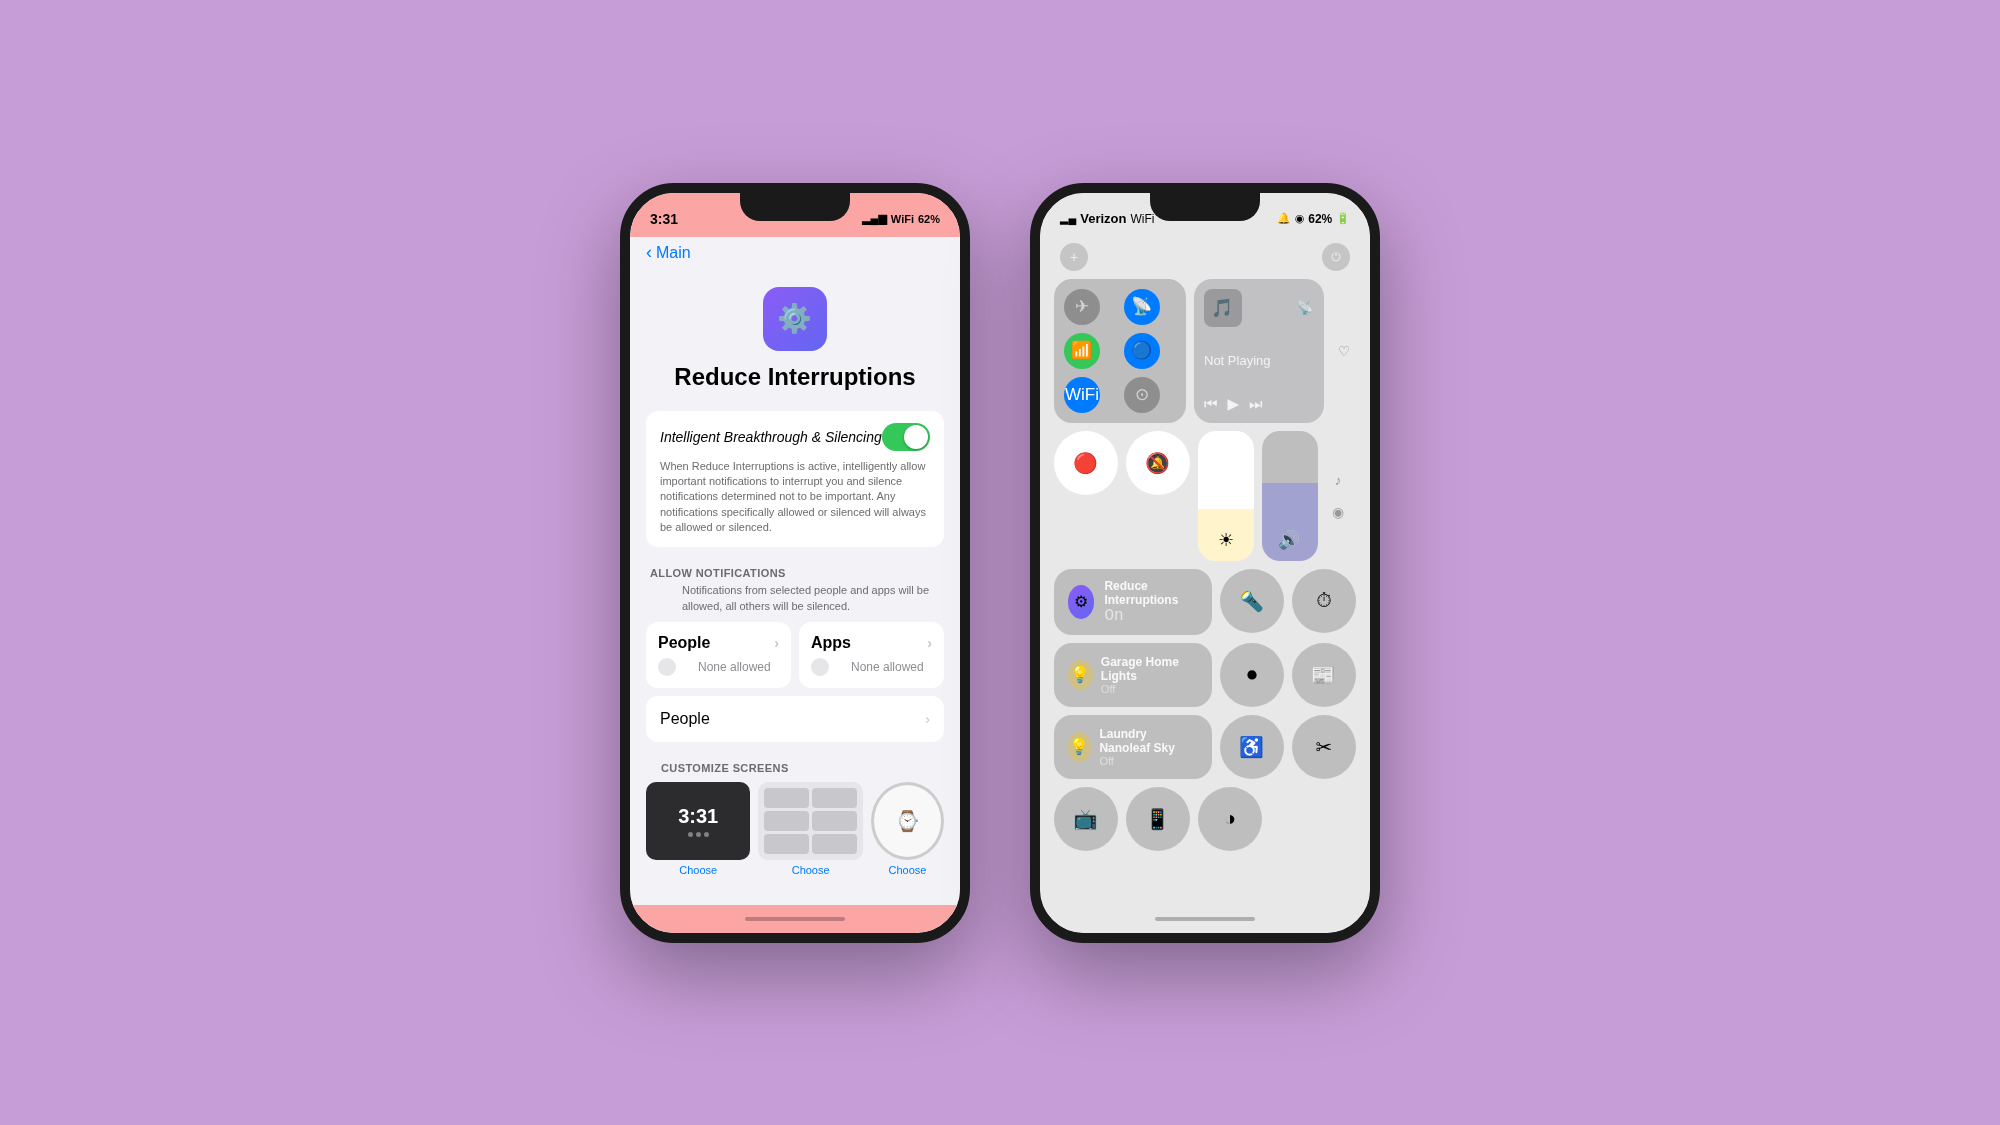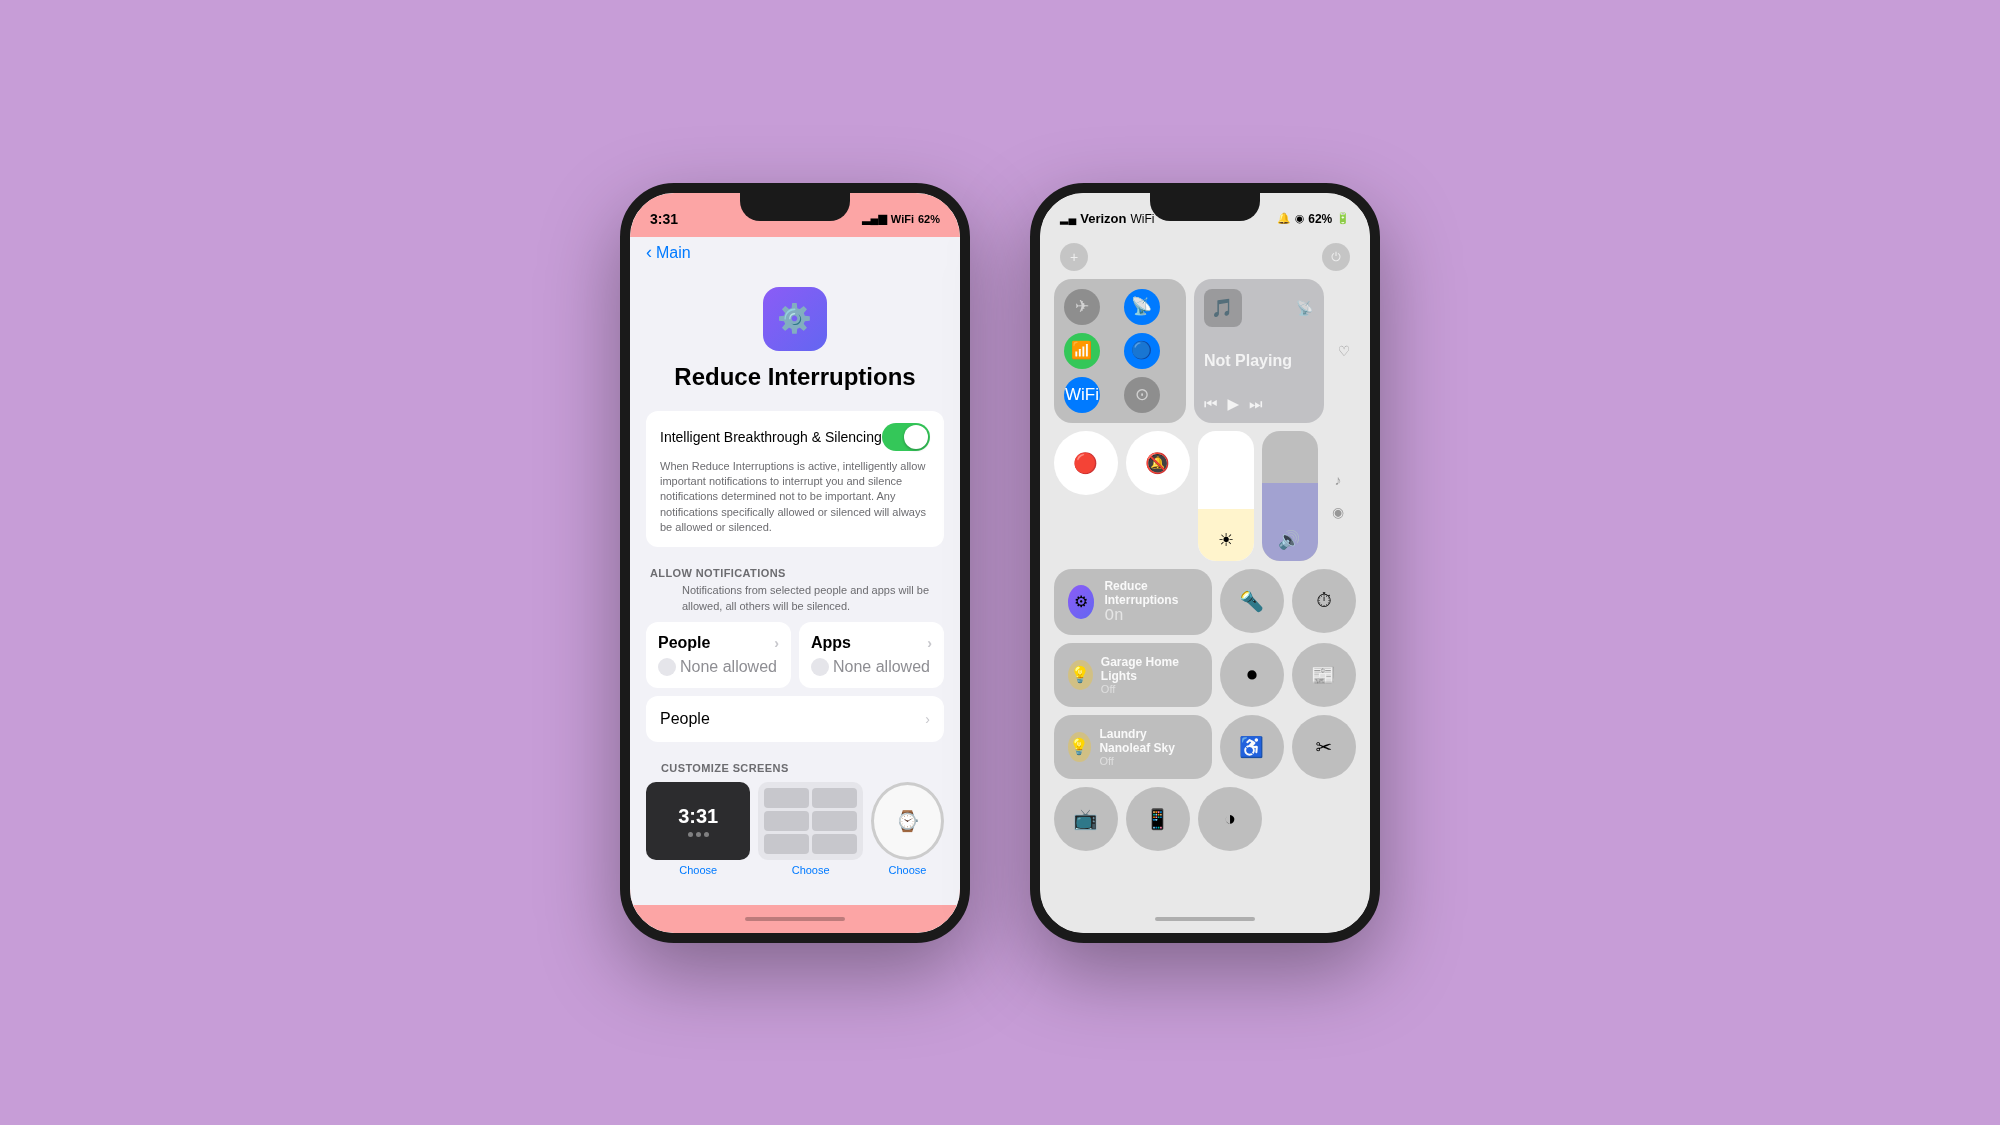--- a/index.html
+++ b/index.html
@@ -133,20 +133,21 @@
       margin-bottom: 8px;
     }
     .toggle-row {
       display: flex;
       justify-content: space-between;
       align-items: center;
     }
     .toggle-label {
       font-size: 14px;
       color: #000;
+      font-style: italic;
     }
     .toggle {
       width: 48px;
       height: 28px;
       background: #34c759;
       border-radius: 14px;
       position: relative;
       flex-shrink: 0;
     }
     .toggle::after {
@@ -197,22 +198,22 @@
       font-weight: 600;
       color: #000;
       display: flex;
       justify-content: space-between;
       align-items: center;
       margin-bottom: 6px;
     }
     .col-sub {
       display: flex;
       align-items: center;
-      gap: 4px;
-      font-size: 16px;
+      gap: 22px;
+      font-size: 12px;
       color: #8e8e93;
     }
     .col-sub-dot {
       width: 18px;
       height: 18px;
       border-radius: 50%;
       background: #e5e5ea;
     }
     .chevron-right {
       color: #c7c7cc;
@@ -395,22 +396,22 @@
       width: 38px;
       height: 38px;
       background: rgba(0,0,0,0.2);
       border-radius: 8px;
       display: flex;
       align-items: center;
       justify-content: center;
       font-size: 18px;
     }
     .media-not-playing {
-      font-size: 16px;
-      font-weight: 700;
+      font-size: 13px;
+      font-weight: 400;
       color: rgba(255,255,255,0.8);
     }
     .media-controls {
       display: flex;
       gap: 10px;
       align-items: center;
     }
     .media-ctrl {
       font-size: 15px;
       color: rgba(255,255,255,0.8);

